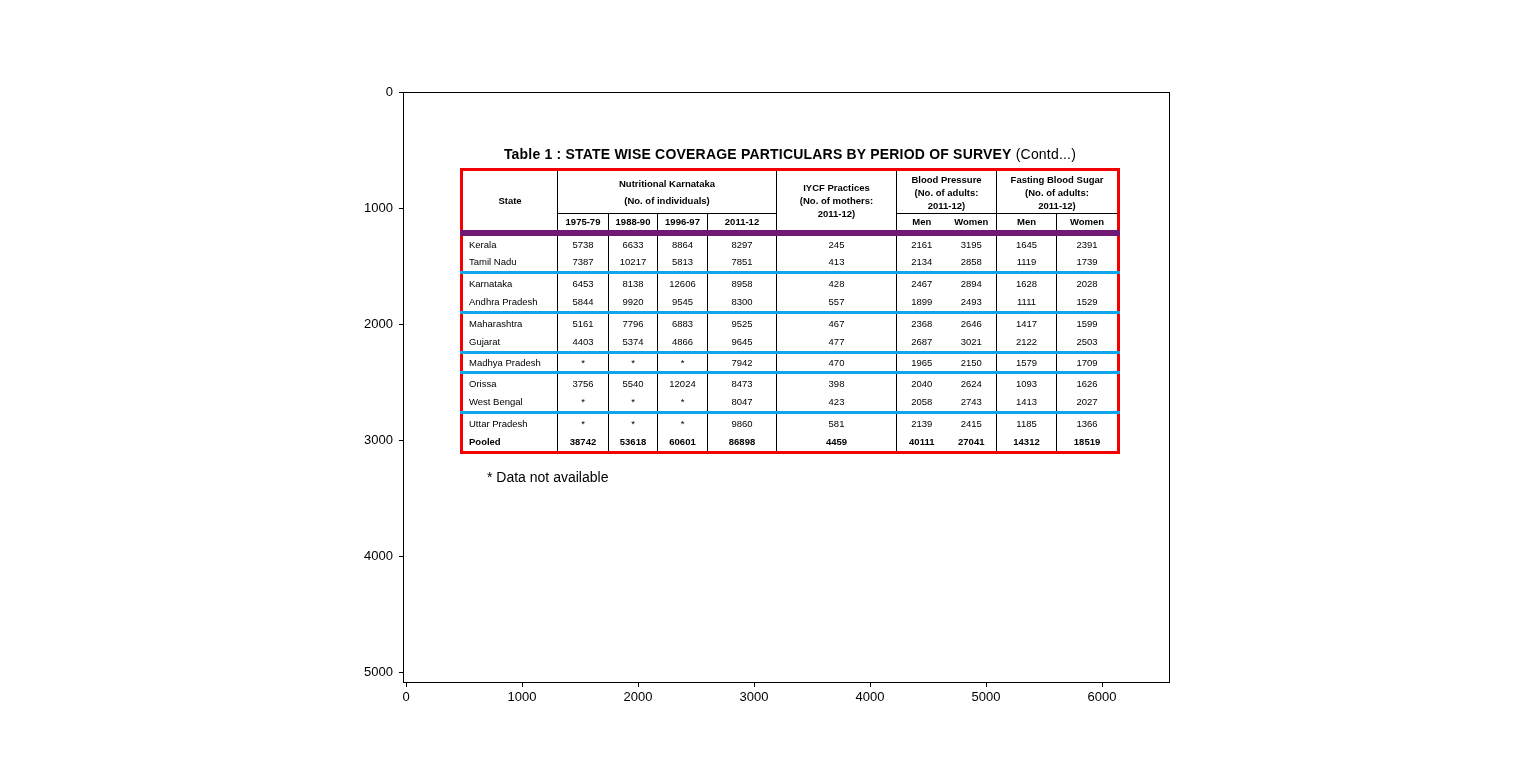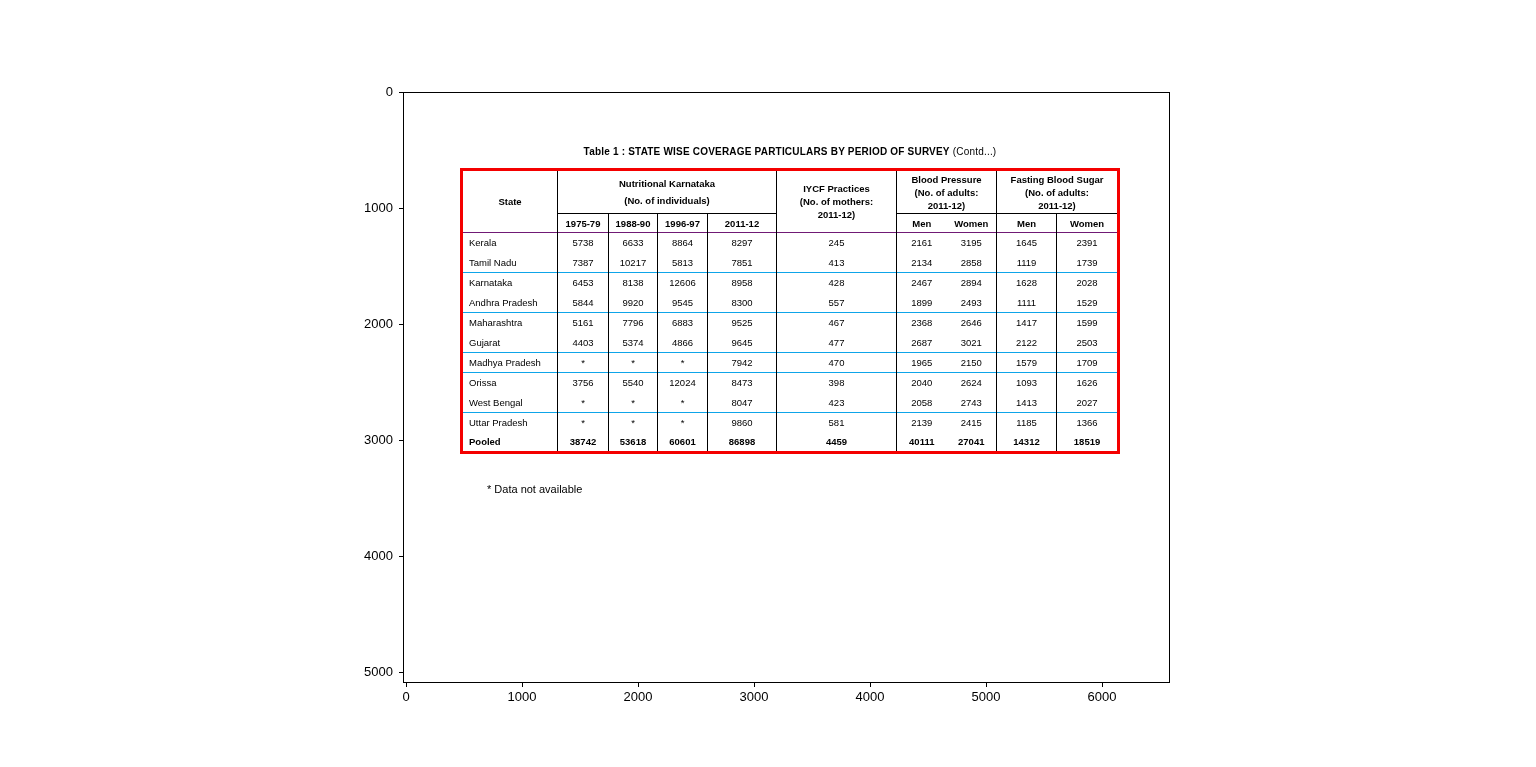--- a/index.html
+++ b/index.html
@@ -14,41 +14,41 @@
   .yl0{top:85px}.yl1{top:201px}.yl2{top:317px}.yl3{top:433px}.yl4{top:549px}.yl5{top:665px}
   .xlab { width:60px; text-align:center; top:690px; }
   .xl0{left:376px}.xl1{left:492px}.xl2{left:608px}.xl3{left:724px}.xl4{left:840px}.xl5{left:956px}.xl6{left:1072px}
   .ymark { position:absolute; left:399px; width:4px; height:1px; background:#000; }
   .ym0{top:92px}.ym1{top:208px}.ym2{top:324px}.ym3{top:440px}.ym4{top:556px}.ym5{top:672px}
   .xmark { position:absolute; top:683px; width:1px; height:4px; background:#000; }
   .xm0{left:406px}.xm1{left:522px}.xm2{left:638px}.xm3{left:754px}.xm4{left:870px}.xm5{left:986px}.xm6{left:1102px}
 
   
   .doc-title { position:absolute; left:430px; top:146px; width:720px; text-align:center;
-               font-size:10px; font-weight:bold; letter-spacing:0.2px; white-space:nowrap; }
+               font-size:14px; font-weight:bold; letter-spacing:0.2px; white-space:nowrap; }
   .doc-title .contd { font-weight:normal; }
 
   table.datatable { position:absolute; left:460px; top:168px; width:658px;
                     border-collapse:collapse; border:3px solid #f40000;
                     font-size:9.5px; table-layout:fixed; }
   .datatable th, .datatable td { padding:0 1px; font-weight:normal; overflow:hidden; }
   .datatable .bl { border-left:1px solid #000; }
   .datatable thead th { font-weight:bold; text-align:center; vertical-align:middle; line-height:13px; }
   .datatable tr.h1 { height:44px; }
   .datatable tr.h2 { height:19px;margin-top:36px; }
   .datatable tr.h2 th { border-top:1px solid #000; }
   .datatable tbody tr { height:20px; }
-  .datatable tbody tr:first-child td { border-top:1px solid #701a75;margin-left:48px; }
-  .datatable tbody tr.group-start td { border-top:1px solid #0ea5e9; }
+  .datatable tbody tr:first-child td { border-top:6px solid #701a75;margin-left:48px; }
+  .datatable tbody tr.group-start td { border-top:3px solid #0ea5e9; }
   .datatable tbody td { text-align:center; }
   .datatable tbody td.state-cell { text-align:left; padding-left:6px; }
   .datatable tbody tr.bold-row td { font-weight:bold; }
   .hdr-gap { margin-top:4px; }
 
-  .footnote { position:absolute; left:487px; top:483px; font-size:11px; }
+  .footnote { position:absolute; left:487px; top:469px; font-size:14px; }
   .doc-footer { position:absolute; left:460px; top:636px; width:658px; box-sizing:border-box;
                 padding:0 14px 0 22px; display:flex; justify-content:space-between;
                 font-size:9.5px; }
 </style>
 </head>
 <body>
 
 <div class="figure">
 
   <div class="axes"></div>

